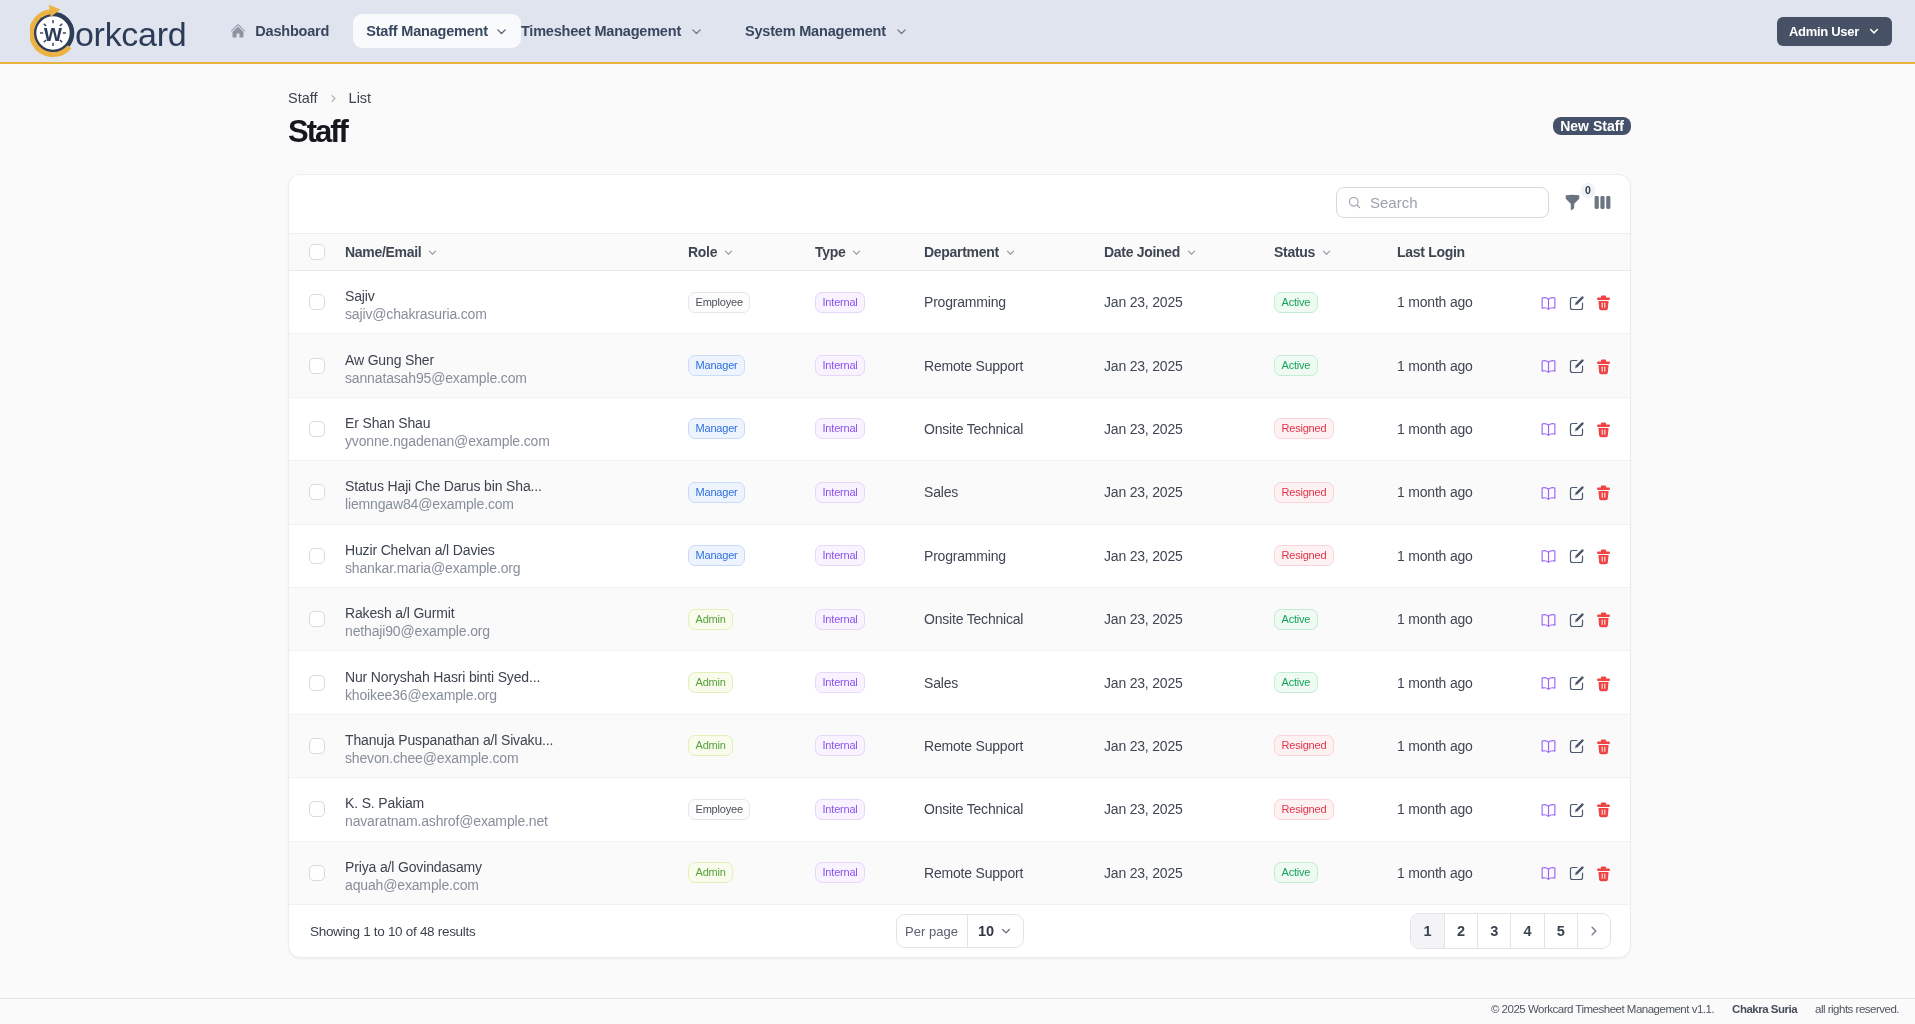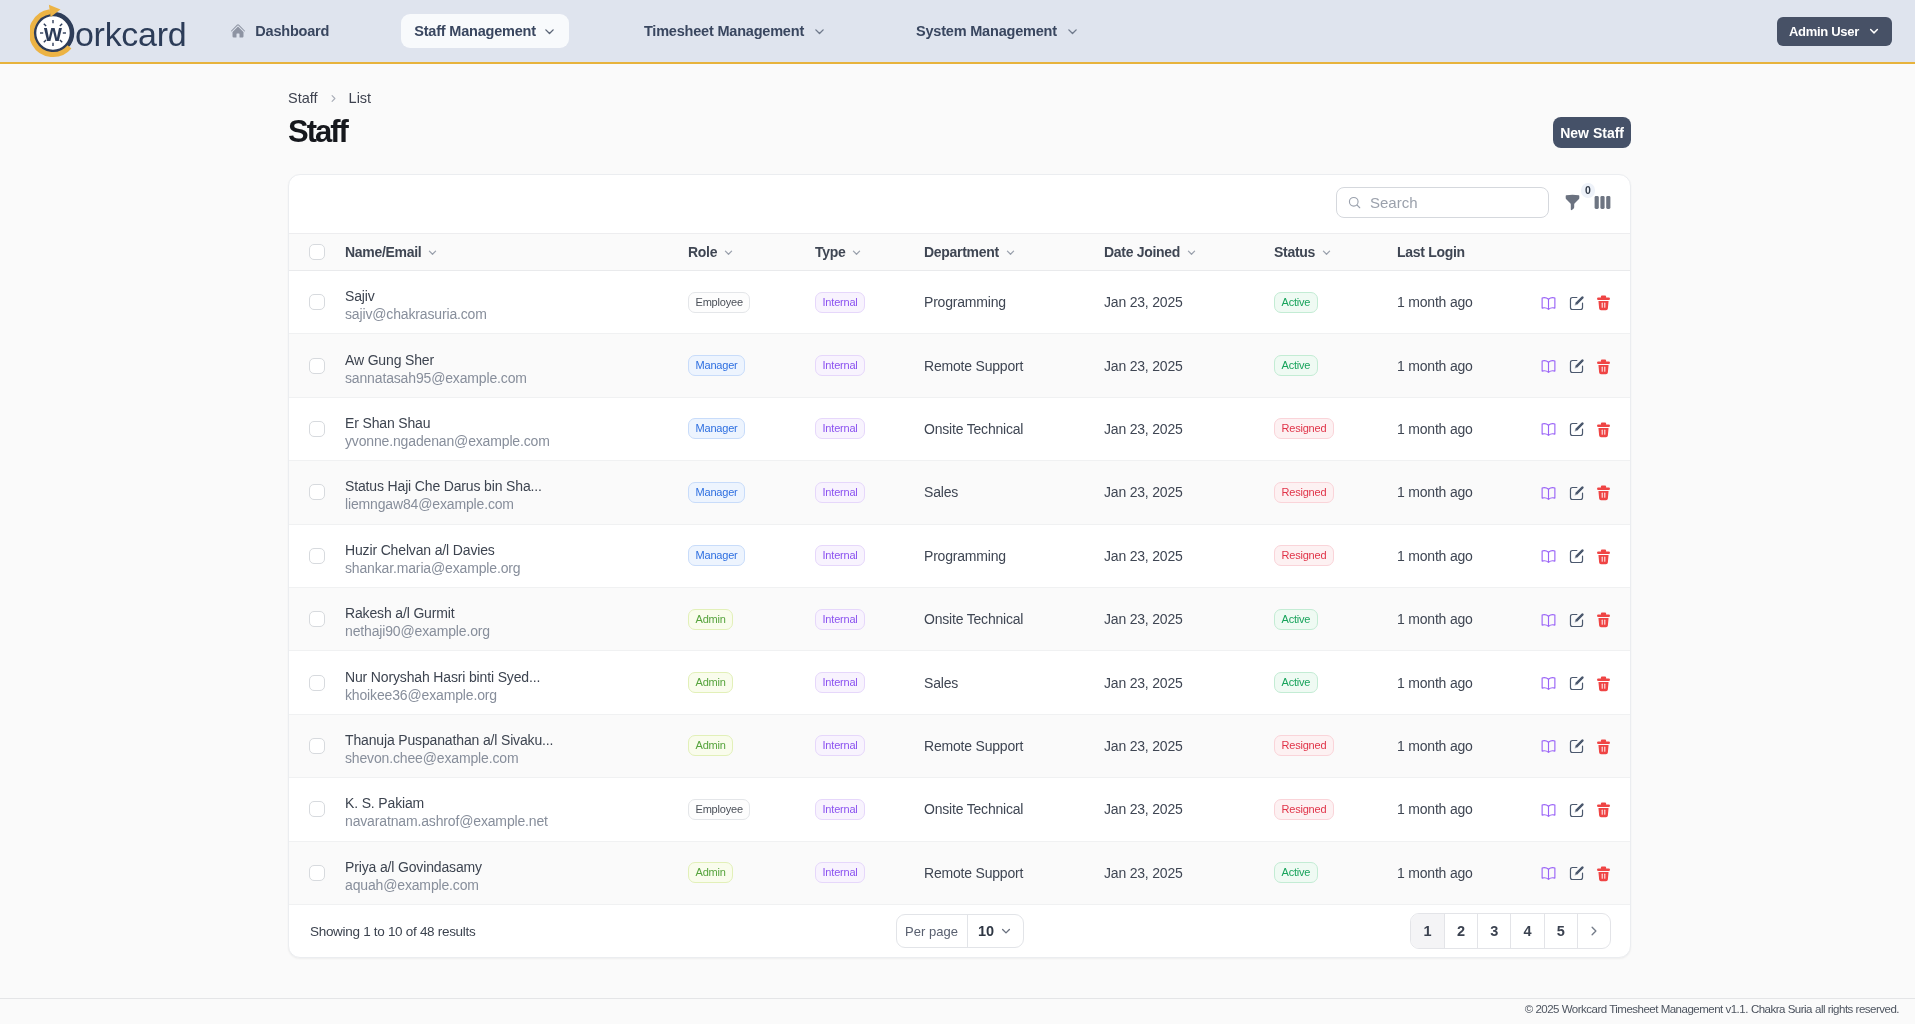--- a/index.html
+++ b/index.html
@@ -1,31 +1,31 @@
 <!DOCTYPE html>
 <html><head>
 <meta charset="utf-8">
 <style>
 * { margin:0; padding:0; box-sizing:border-box; }
 html,body { width:1915px; height:1024px; overflow:hidden; }
 body { background:#fafafa; font-family:"Liberation Sans",sans-serif; position:relative; }
 nav { height:64px; background:#dfe4ee; border-bottom:2px solid #e7b33c; display:flex; align-items:center; padding:0 23px 0 30px; }
 .logo { display:flex; align-items:center; }
 .logo-text { font-size:34px; color:#2c3c58; letter-spacing:-0.3px; margin-left:-3px; position:relative; top:3px; }
-.nav-links { display:flex; align-items:center; margin-left:44px;gap:48px; }
+.nav-links { display:flex; align-items:center; margin-left:44px; }
 .nlink { display:flex; align-items:center; gap:9px; font-size:14.5px; font-weight:600; color:#39465f; letter-spacing:-0.2px; }
 .pill { margin-left:24px; height:34px; display:flex; align-items:center; gap:7px; background:#f8fafc; border-radius:9px; padding:0 13px; font-size:14.5px; font-weight:600; color:#39465f; letter-spacing:-0.2px; }
-.ts { margin-left:27px; }
+.ts { }
 .sys { margin-left:42px; }
 .admin { margin-left:auto; height:29px; display:flex; align-items:center; gap:9px; background:#475166; border-radius:6px; padding:0 12px; color:#fff; font-weight:700; font-size:13px; letter-spacing:-0.3px; }
 main { width:1343px; margin:0 0 0 288px; }
 .crumbs { margin-top:26px; display:flex; align-items:center; gap:11px; font-size:14.5px; color:#3f4350; }
 .titlerow { margin-top:9px; display:flex; align-items:flex-start; justify-content:space-between; }
 h1 { font-size:31px; font-weight:700; color:#16181d; line-height:33px; letter-spacing:-2px; }
-.btn-new { margin-top:2px; height:31px; display:flex; align-items:center; background:#455168; border-radius:8px; padding:0 7px; color:#fff; font-weight:700; font-size:14px; }
+.btn-new { margin-top:2px; height:18px; display:flex; align-items:center; background:#455168; border-radius:8px; padding:0 7px; color:#fff; font-weight:700; font-size:14px; }
 .card { margin-top:26px; background:#fff; border:1px solid #ebedf0; border-radius:12px; box-shadow:0 1px 2px rgba(0,0,0,.05); height:784px; overflow:hidden; }
 .toolbar { height:58px; display:flex; align-items:center; justify-content:flex-end; padding-right:19px; padding-bottom:4px; }
 .search { position:relative; width:213px; height:31px; border:1px solid #d5d8dd; border-radius:8px; background:#fff; display:flex; align-items:center; padding-left:10px; gap:8px; }
 .search span { font-size:15px; color:#9ba1ac; }
 .fwrap { position:relative; margin-left:15px; width:17px; height:17px; }
 .zero { position:absolute; top:-11px; right:-14px; min-width:14px; height:15px; background:#eef2f9; border-radius:8px; font-size:10.5px; font-weight:600; color:#333c4a; display:flex; align-items:center; justify-content:center; padding:0 4px; }
 .cols { margin-left:13px; }
 table { width:100%; border-collapse:collapse; table-layout:fixed; }
 thead tr { height:37px; background:#fafafa; border-top:1px solid #ededef; border-bottom:1px solid #e9eaec; }
 th { text-align:left; }
@@ -48,21 +48,21 @@
 .tfoot { height:53px; display:flex; align-items:center; padding:0 19px 0 21px; position:relative;text-align:right; }
 .showing { font-size:13.5px; color:#3c434f; letter-spacing:-0.3px; }
 .perpage { position:absolute; left:50%; transform:translateX(-50%); display:flex; height:34px; border:1px solid #e2e4e8; border-radius:9px; background:#fff; align-items:stretch; }
 .pp-l { width:71px; display:flex; align-items:center; justify-content:center; font-size:13px; color:#596070; border-right:1px solid #e2e4e8; }
 .pp-r { width:55px; display:flex; align-items:center; justify-content:center; gap:6px; font-size:14.5px; font-weight:600; color:#2f3744; }
 .pager { margin-left:auto; display:flex; height:36px; border:1px solid #e3e4e8; border-radius:9px; overflow:hidden; background:#fff; }
 .pg { width:33.2px; display:flex; align-items:center; justify-content:center; font-size:14.5px; font-weight:600; color:#3b4250; border-left:1px solid #e3e4e8; }
 .pg:first-child { border-left:none; }
 .pg.cur { background:#f4f4f6; }
 .pagefoot { position:absolute; left:0; bottom:0; width:1915px; height:26px; border-top:1px solid #e4e5e7; display:flex; align-items:flex-start; justify-content:flex-end; padding-right:16px; padding-top:4px; font-size:11.5px; letter-spacing:-0.5px; color:#4e5560; }
-.pagefoot b { font-weight:400; color:#49505c; margin:0 3px;text-align:right; }
+.pagefoot b { font-weight:700; color:#49505c; margin:0 18px;text-align:right; }
 </style>
 </head>
 <body>
 <nav>
   <div class="logo">
     <svg width="48" height="58" viewBox="0 0 48 58">
       <circle cx="23" cy="31" r="19" fill="#fff" stroke="#2e3d59" stroke-width="4.6"></circle>
       <g stroke="#2e3d59" stroke-width="1.4">
         <line x1="23" y1="18" x2="23" y2="21.2"></line>
         <line x1="23" y1="40.8" x2="23" y2="44"></line>

